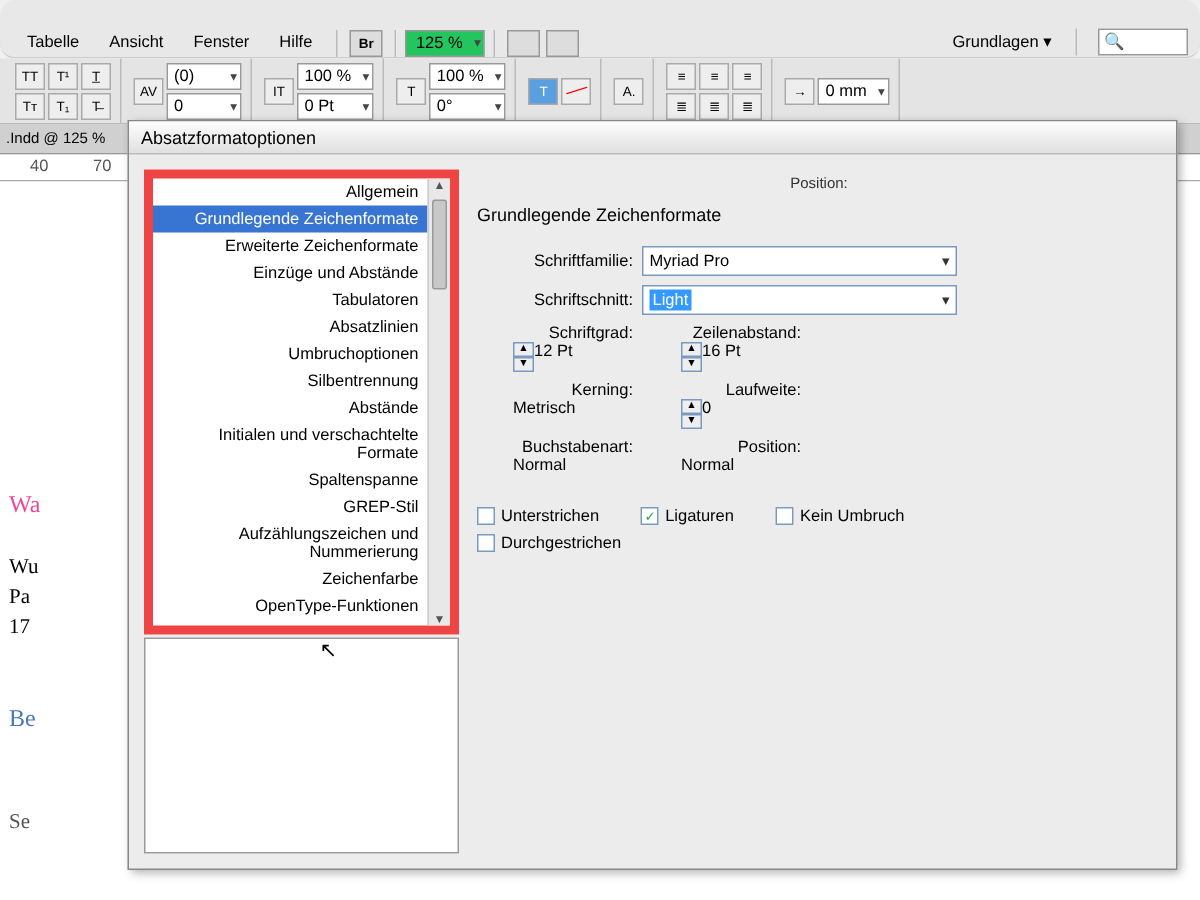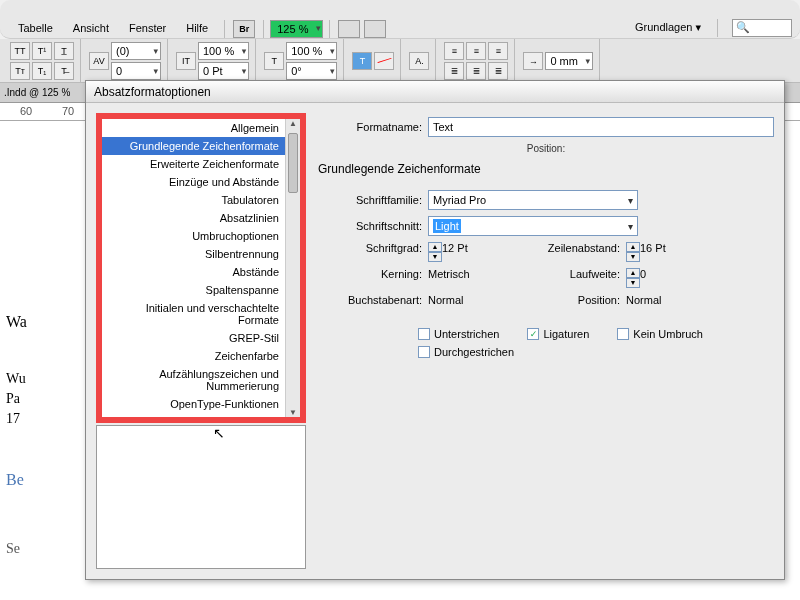--- a/index.html
+++ b/index.html
@@ -38,27 +38,27 @@
 .catlist-inner { margin-right: 15px; }
 .form { flex: 1; padding-top: 4px; }
 .row { display: flex; align-items: center; margin-bottom: 6px; }
 .row label { width: 110px; text-align: right; padding-right: 6px; }
 .row label.u { text-decoration-color: #555; }
 .row .fld { flex: 1; height: 20px; border: 1px solid #7a9ac0; background: #fff; padding: 0 4px; display: flex; align-items: center; position: relative; }
 .row .fld.dd:after { content: "▾"; position: absolute; right: 4px; font-size: 10px; color: #333; }
 .section-head { margin: 8px 0 14px 0; font-size: 12px; }
 .pos-lbl { text-align: center; font-size: 10px; color: #333; margin-bottom: 4px; }
 .row2 { display: flex; gap: 16px; margin-bottom: 6px; }
-.row2 .half { display: flex; align-items: flex-start; }
+.row2 .half { display: flex; align-items: flex-end; flex-direction: column; }
 .row2 label { text-align: right; padding-right: 6px; }
 .spin { display: flex; }
 .spin .fld { width: 72px; }
 .spin .btns { width: 14px; display: flex; flex-direction: column; }
 .spin .btns div { height: 10px; border: 1px solid #7a9ac0; background: #eee; font-size: 7px; text-align: center; line-height: 8px; }
-.checks { display: flex; gap: 28px; margin-top: 22px; margin-left: 100px; flex-wrap: wrap; }
+.checks { display: flex; gap: 28px; margin-top: 22px; flex-wrap: wrap; }
 .chk { display: flex; align-items: center; gap: 4px; }
 .chk .box { width: 12px; height: 12px; border: 1px solid #7a9ac0; background: #fff; font-size: 9px; text-align: center; line-height: 10px; color: #2a5; }
 .cursor { position: absolute; left: 127px; top: 344px; font-size: 14px; pointer-events: none; }
 </style>
 </head>
 <body>
 
 <div class="menubar">
   <span class="item">Tabelle</span>
   <span class="item">Ansicht</span>
@@ -140,26 +140,26 @@
       </div>
   </div>
   <div class="tb-group">
     <div class="tb-btn">→</div>
     <div class="tb-field" style="min-width:46px">0 mm</div>
   </div>
 </div>
 
 <div class="doctab">.Indd @ 125 %</div>
 <div class="ruler">
-  <span style="left:20px">60</span>
+  <span style="left:20px">40</span>
   <span style="left:62px">70</span>
 </div>
 
 <div class="canvas">
-  <div class="txt" style="top:192px;color:#000000;font-size:16px">Wa</div>
+  <div class="txt" style="top:207px;color:#ec4899;font-size:16px">Wa</div>
   <div class="txt" style="top:250px;font-size:14px">Wu</div>
   <div class="txt" style="top:270px;font-size:14px">Pa</div>
   <div class="txt" style="top:290px;font-size:14px">17</div>
   <div class="txt" style="top:350px;color:#4a77b5;font-size:16px">Be</div>
   <div class="txt" style="top:420px;font-size:14px;color:#555">Se</div>
 </div>
 
 <div class="dlg">
   <div class="dlg-title">Absatzformatoptionen</div>
   <div class="dlg-body">
@@ -169,43 +169,37 @@
           <div class="catlist-inner" id="catlist">
               <div class="cat-item">Allgemein</div>
               <div class="cat-item sel">Grundlegende Zeichenformate</div>
               <div class="cat-item">Erweiterte Zeichenformate</div>
               <div class="cat-item">Einzüge und Abstände</div>
               <div class="cat-item">Tabulatoren</div>
               <div class="cat-item">Absatzlinien</div>
               <div class="cat-item">Umbruchoptionen</div>
               <div class="cat-item">Silbentrennung</div>
               <div class="cat-item">Abstände</div>
+              <div class="cat-item">Initialen und verschachtelte Formate</div>
               <div class="cat-item">Spaltenspanne</div>
-              <div class="cat-item">Initialen und verschachtelte Formate</div>
               <div class="cat-item">GREP-Stil</div>
+              <div class="cat-item">Aufzählungszeichen und Nummerierung</div>
               <div class="cat-item">Zeichenfarbe</div>
-              <div class="cat-item">Aufzählungszeichen und Nummerierung</div>
               <div class="cat-item">OpenType-Funktionen</div>
               <div class="cat-item">Durchstreichungsoptionen</div>
               <div class="cat-item">Durchstreichungsoptionen</div>
             </div>
           <div class="scroll">
               <div class="thumb"></div>
             </div>
         </div>
       </div>
       <div class="preview" style="height:140px"></div>
     </div>
     <div class="form">
-      <div class="row">
-        <label>Formatname:</label>
-        <div class="fld">
-            <span>Text</span>
-          </div>
-      </div>
       <div class="pos-lbl">Position:</div>
       <div class="section-head">Grundlegende Zeichenformate</div>
 
       <div class="row">
         <label>Schriftfamilie:</label>
         <div class="fld dd" style="max-width:210px">
             <span>Myriad Pro</span>
           </div>
       </div>
       <div class="row">

